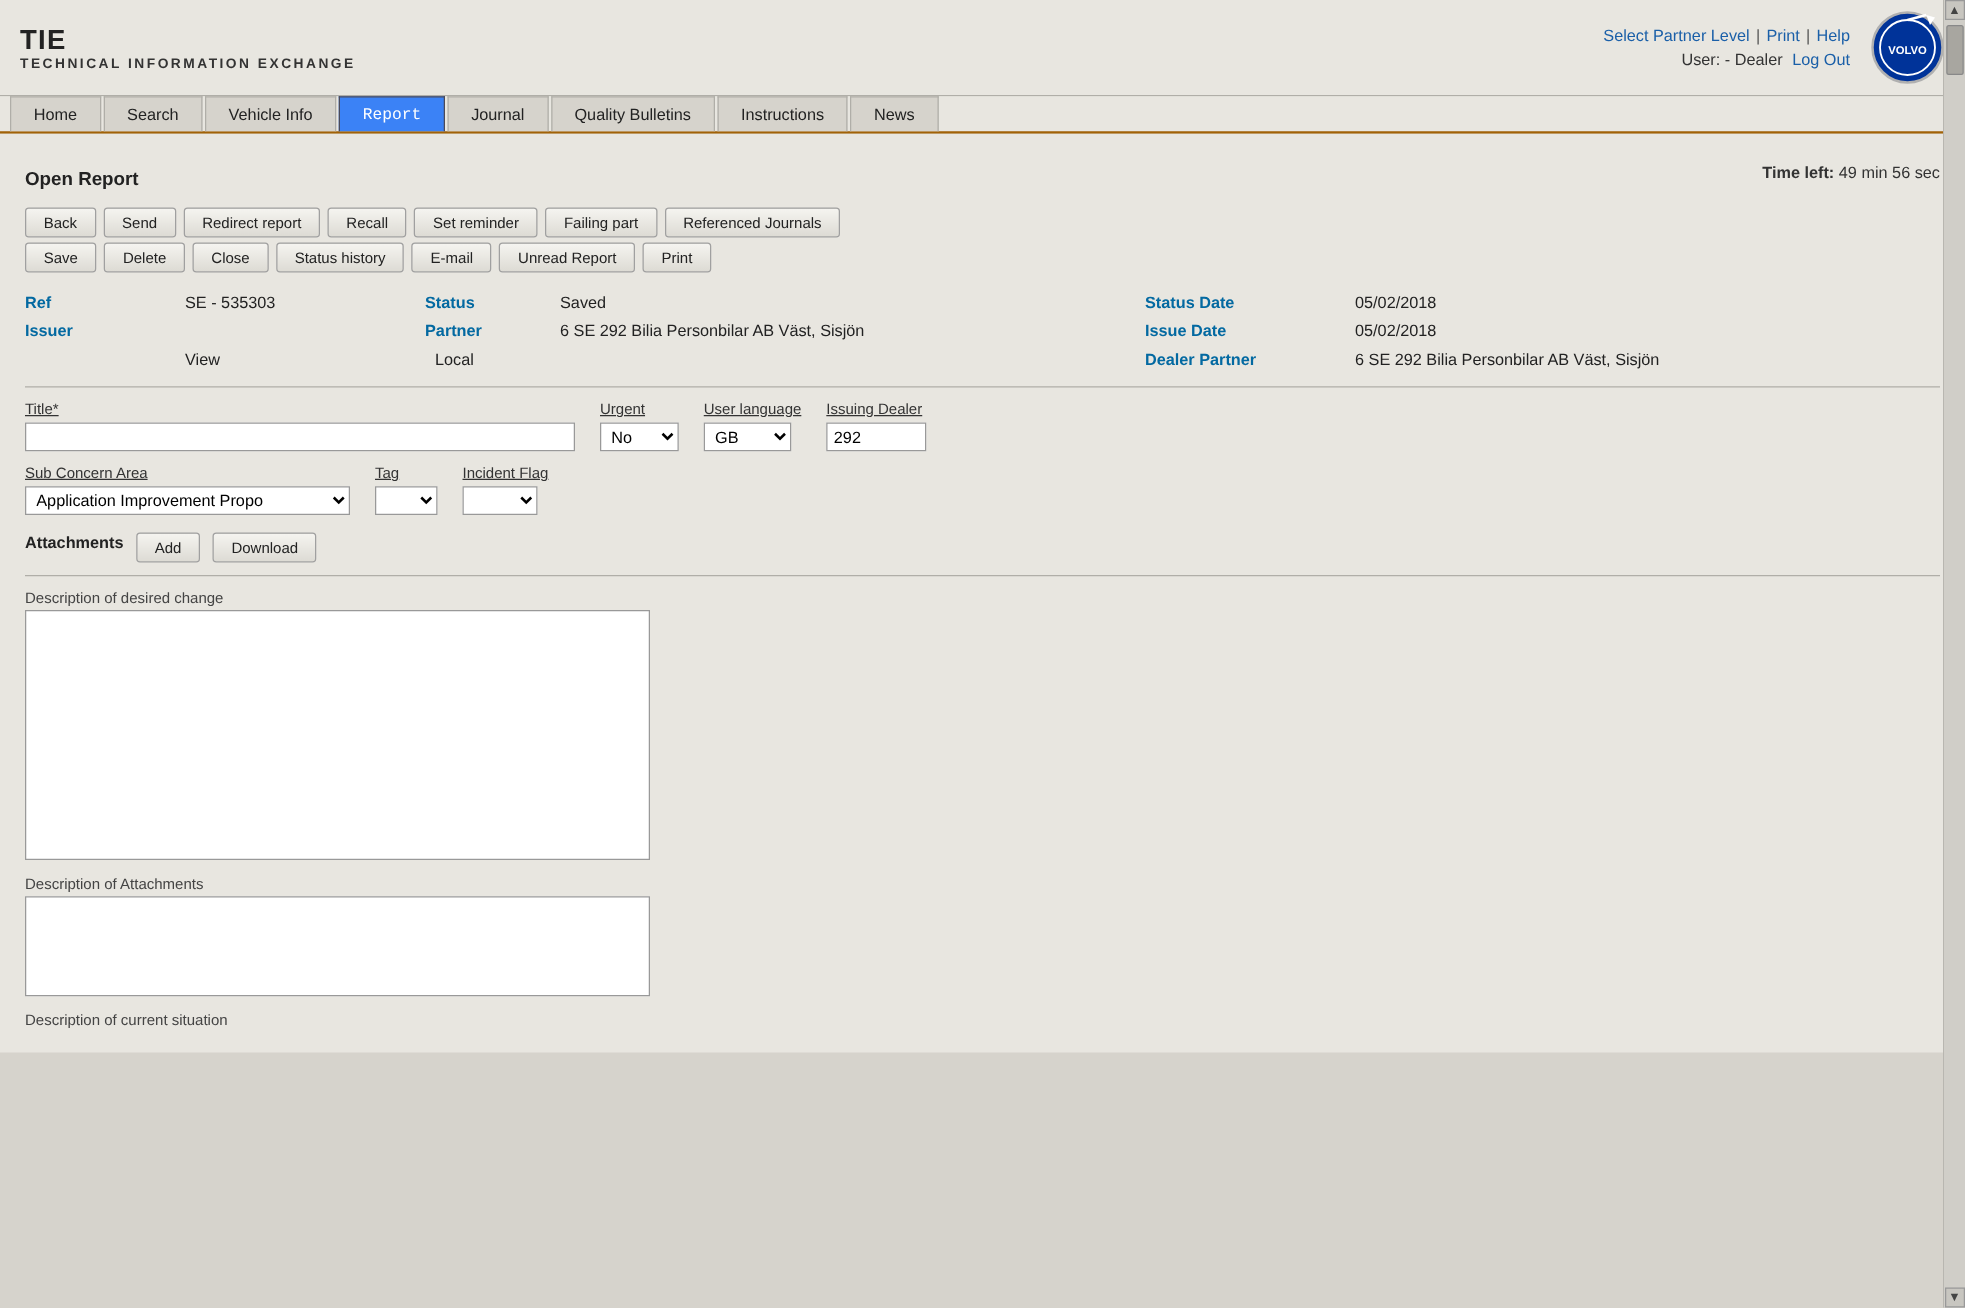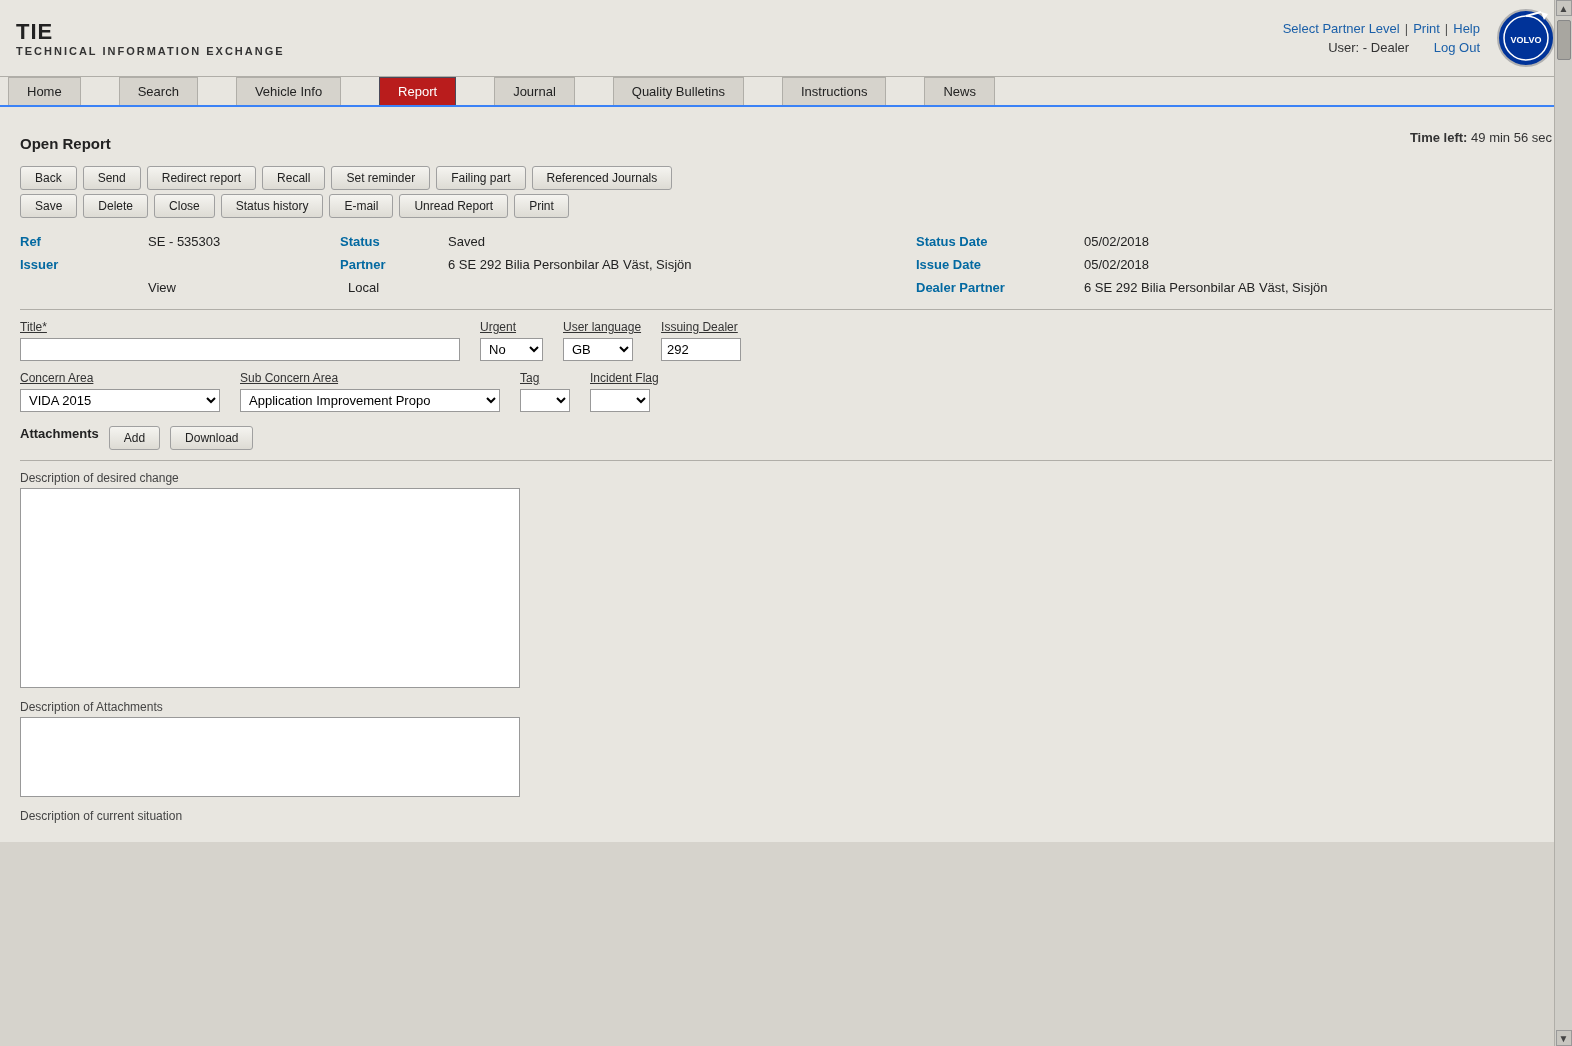--- a/index.html
+++ b/index.html
@@ -57,51 +57,51 @@
     }
     .pipe { color: #555; margin: 0 5px; }
     #header-user {
       font-size: 13px;
       color: #333;
     }
     #logout-link {
       color: #1a5fa8;
       text-decoration: none;
       cursor: pointer;
-      margin-left: 21px;
+      margin-left: 4px;
     }
     
     #volvo-logo {
       width: 60px;
       height: 60px;
       margin-left: 16px;
     }
     
     #nav {
       background: #e8e6e0;
-      border-bottom: 2px solid #3b82f6;
+      border-bottom: 2px solid #a16207;
       display: flex;
       padding: 0 8px;
-      gap: 36px;
     }
     .nav-tab {
       padding: 6px 18px;
       font-size: 13px;
       color: #222;
       background: #d6d3cc;
       border: 1px solid #b0aea8;
       border-bottom: none;
       cursor: pointer;
       margin-right: 2px;
       text-decoration: none;
     }
     .nav-tab.active {
-      background: #b91c1c;
+      background: #3b82f6;
       color: #fff;
       border-color: #4a4a5a;
+      font-family: Liberation Mono, monospace;
     }
     
     #main {
       background: #e8e6e0;
       margin: 0;
       padding: 16px 20px;
     }
     #page-header-row {
       display: flex;
       justify-content: space-between;
@@ -394,28 +394,20 @@
         </select>
       </div>
       <div class="form-group">
         <label class="form-label">Issuing Dealer</label>
         <input type="text" value="292" style="width: 80px;">
       </div>
     </div>
 
     <div class="form-row">
       <div class="form-group">
-        <label class="form-label">Concern Area</label>
-        <select style="width:200px;">
-          <option>VIDA 2015</option>
-          <option>VIDA 2014</option>
-          <option>VIDA 2013</option>
-        </select>
-      </div>
-      <div class="form-group">
         <label class="form-label">Sub Concern Area</label>
         <select style="width:260px;">
           <option>Application Improvement Propo</option>
           <option>Other</option>
         </select>
       </div>
       <div class="form-group">
         <label class="form-label">Tag</label>
         <select style="width:50px;">
           <option></option>

